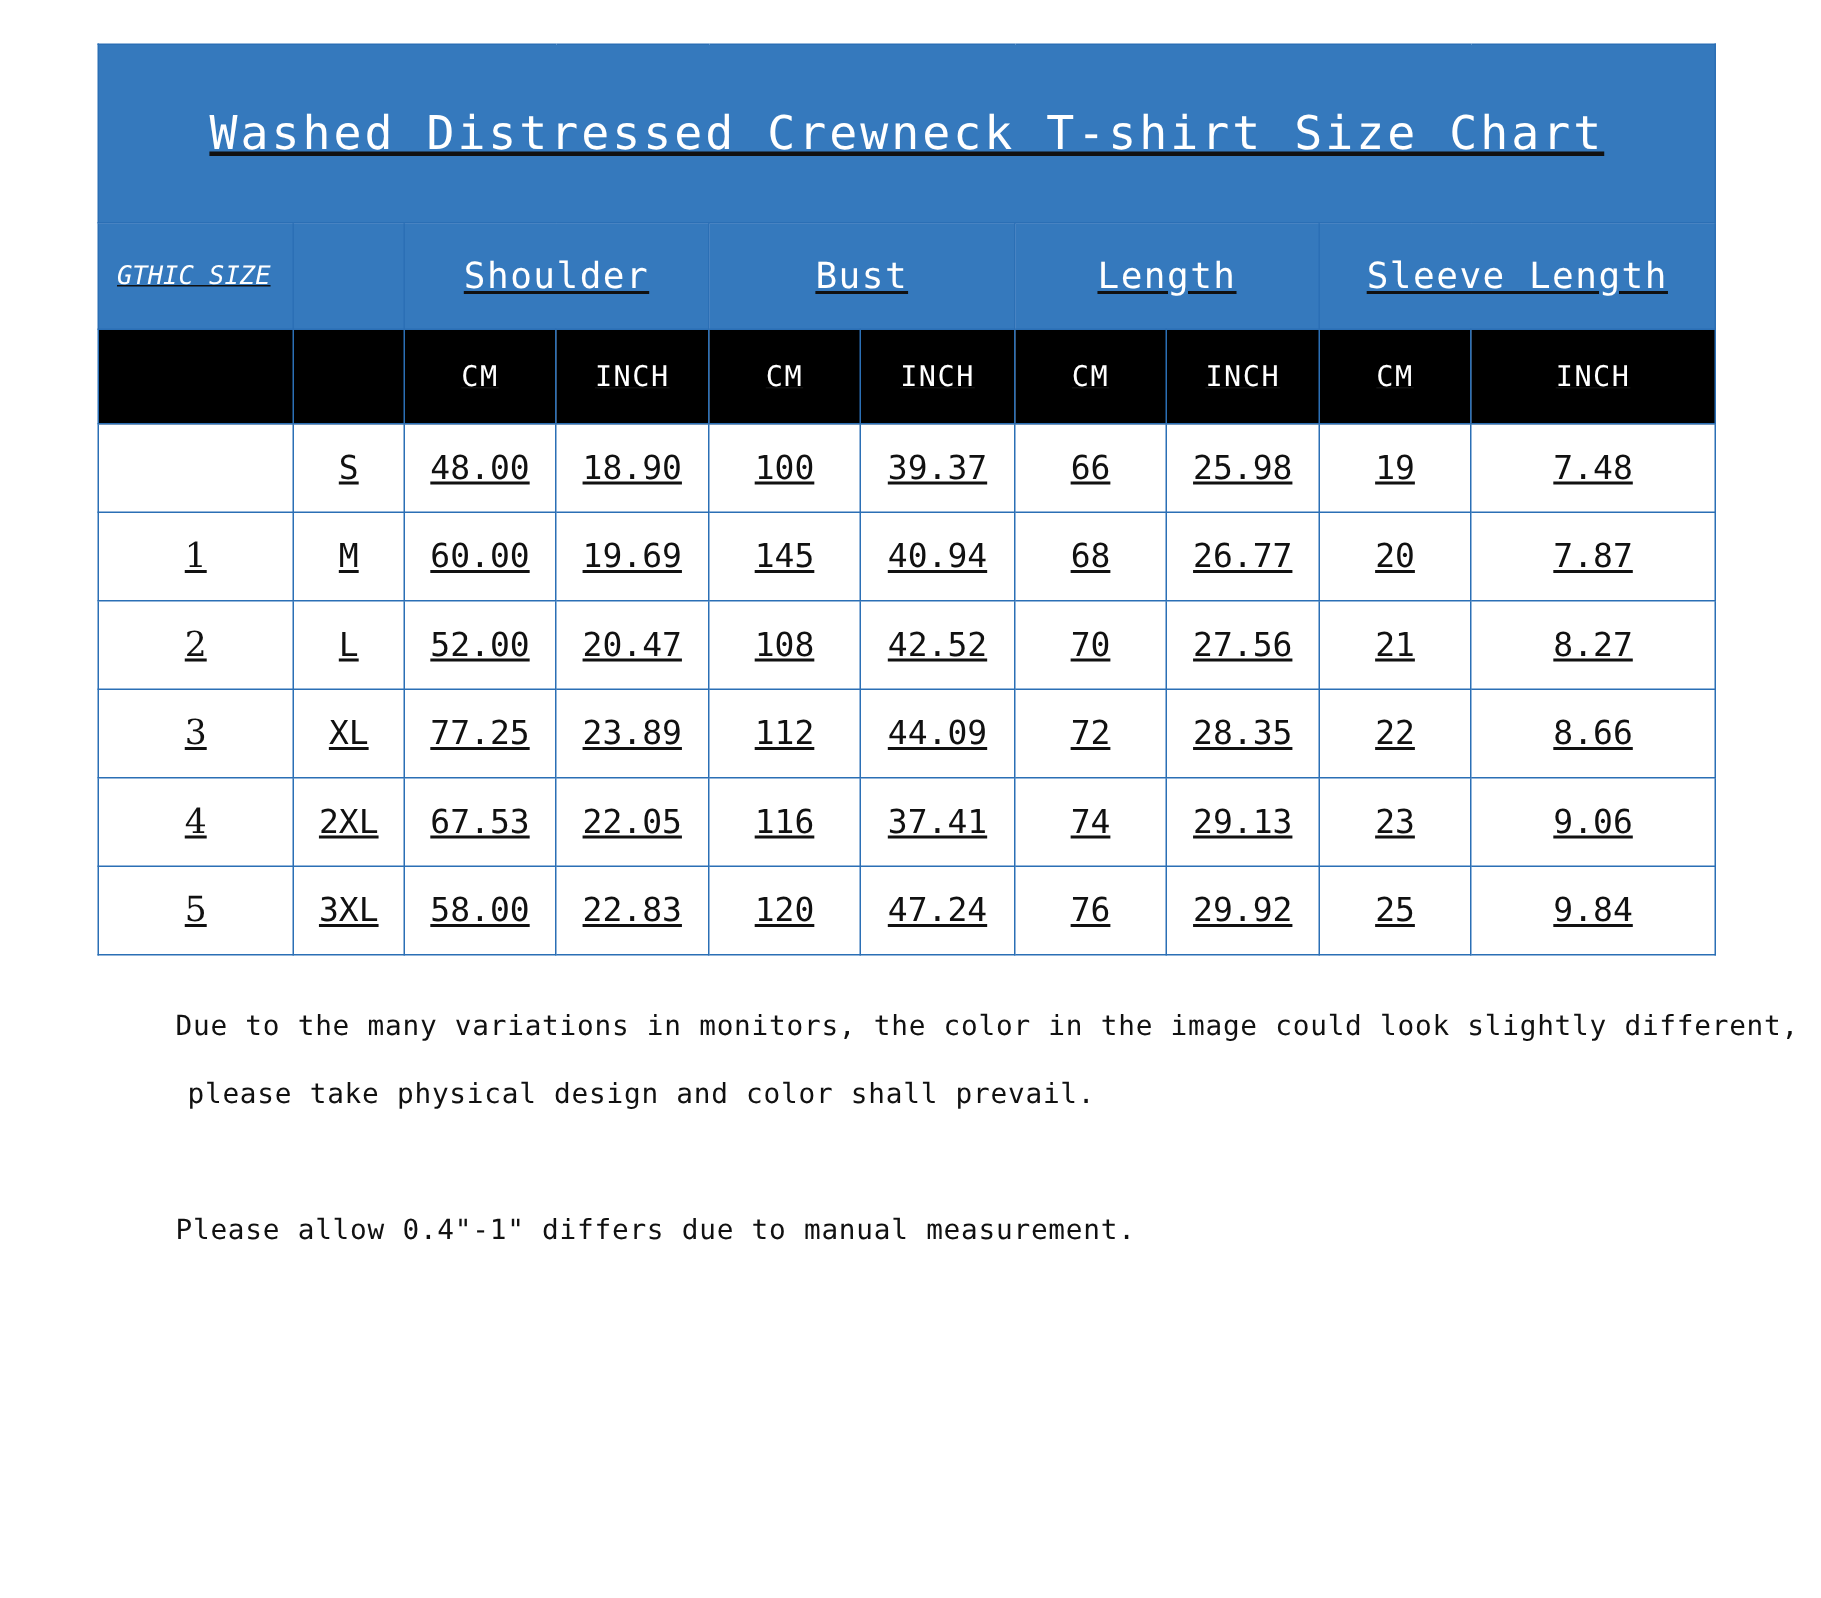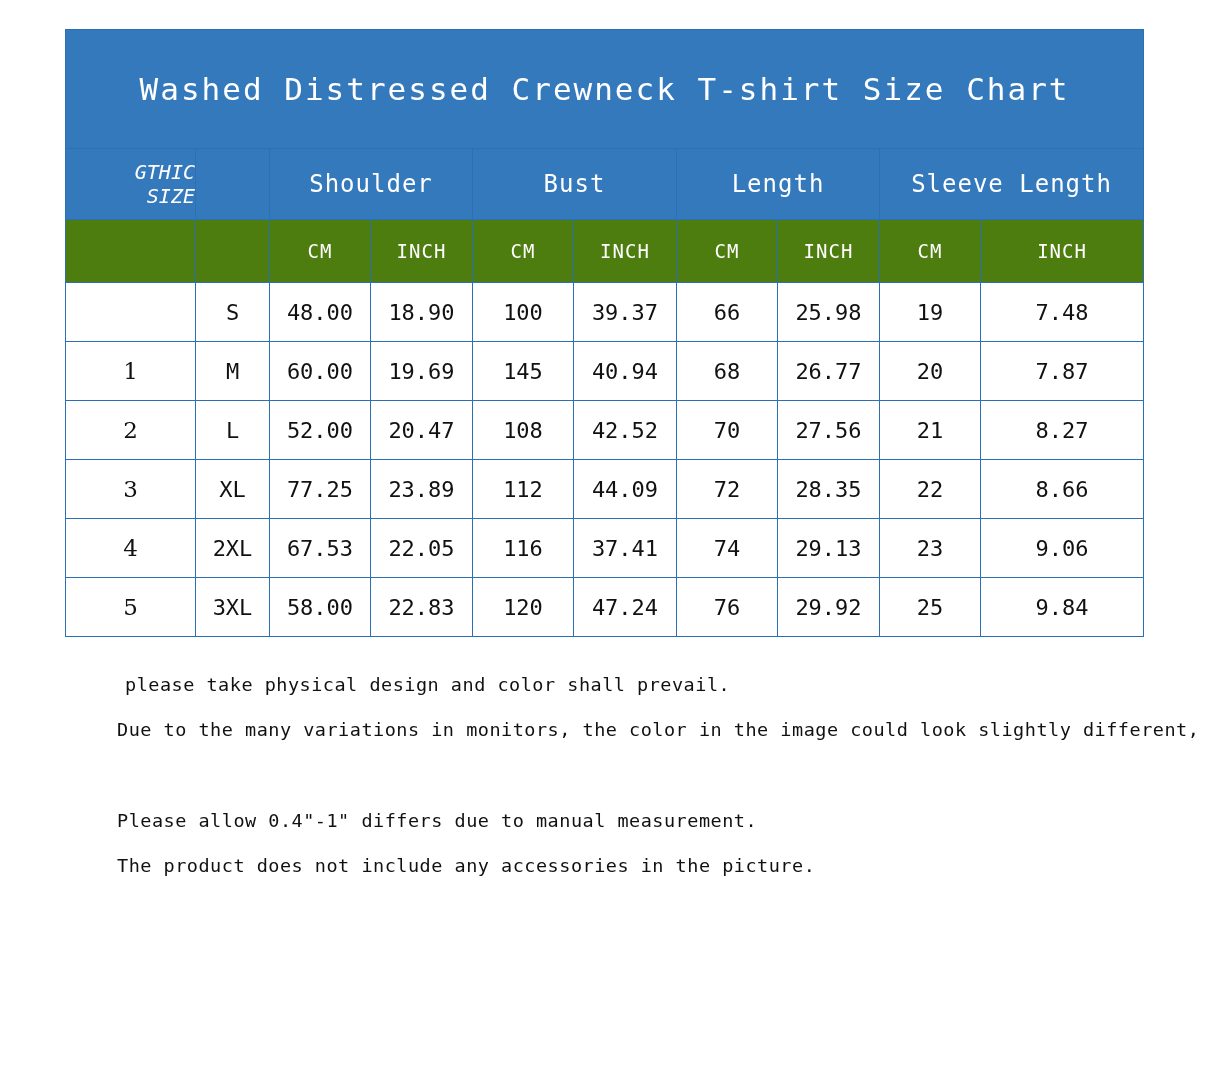--- a/index.html
+++ b/index.html
@@ -25,20 +25,21 @@
     position: absolute;
     left: 65px;
     top: 29px;
     width: 1078px;
   }
   table.size-chart {
     border-collapse: collapse;
     table-layout: fixed;
     width: 1078px;
     border: 1px solid #2b6fb5;
+    text-decoration: underline;
   }
   table.size-chart td, table.size-chart th {
     border: 1px solid #2b6fb5;
     text-align: center;
     vertical-align: middle;
     font-weight: normal;
     padding: 0;
   }
   .title-row td {
     background: #3579bd;
@@ -50,32 +51,32 @@
   }
   .hdr1 td {
     background: #3579bd;
     color: #ffffff;
     height: 70px;
     font-size: 24px;
     letter-spacing: 1px;
     border-color: #ffffff;
   }
   .hdr2 td {
-    background: #4d7c0f;
+    background: #000000;
     color: #ffffff;
     height: 62px;
     font-size: 19px;
     letter-spacing: 1px;
     border-color: #ffffff;
   }
   .hdr1 td.gthic {
     font-style: italic;
-    font-size: 20px;
+    font-size: 17px;
     letter-spacing: 0px;
-    text-align: right;
+    text-align: left;
     padding-left: 12px;
   }
   .body-row td {
     background: #ffffff;
     color: #111111;
     height: 58px;
     font-size: 22px;
     border: 1px solid #2b6fb5;
   }
   .body-row td.idx {
@@ -216,20 +217,19 @@
           <td>76</td>
           <td>29.92</td>
           <td>25</td>
           <td>9.84</td>
         </tr>
       </tbody>
     </table>
   </div>
 
   <div class="notes">
+    <div class="note-line">Due to the many variations in monitors, the color in the image could look slightly different,</div>
     <div class="note-line note-indent">please take physical design and color shall prevail.</div>
-    <div class="note-line">Due to the many variations in monitors, the color in the image could look slightly different,</div>
     <div class="blockgap"></div>
     <div class="note-line">Please allow 0.4"-1" differs due to manual measurement.</div>
-    <div class="note-line">The product does not include any accessories in the picture.</div>
   </div>
 
 </div>
 
 </body></html>

